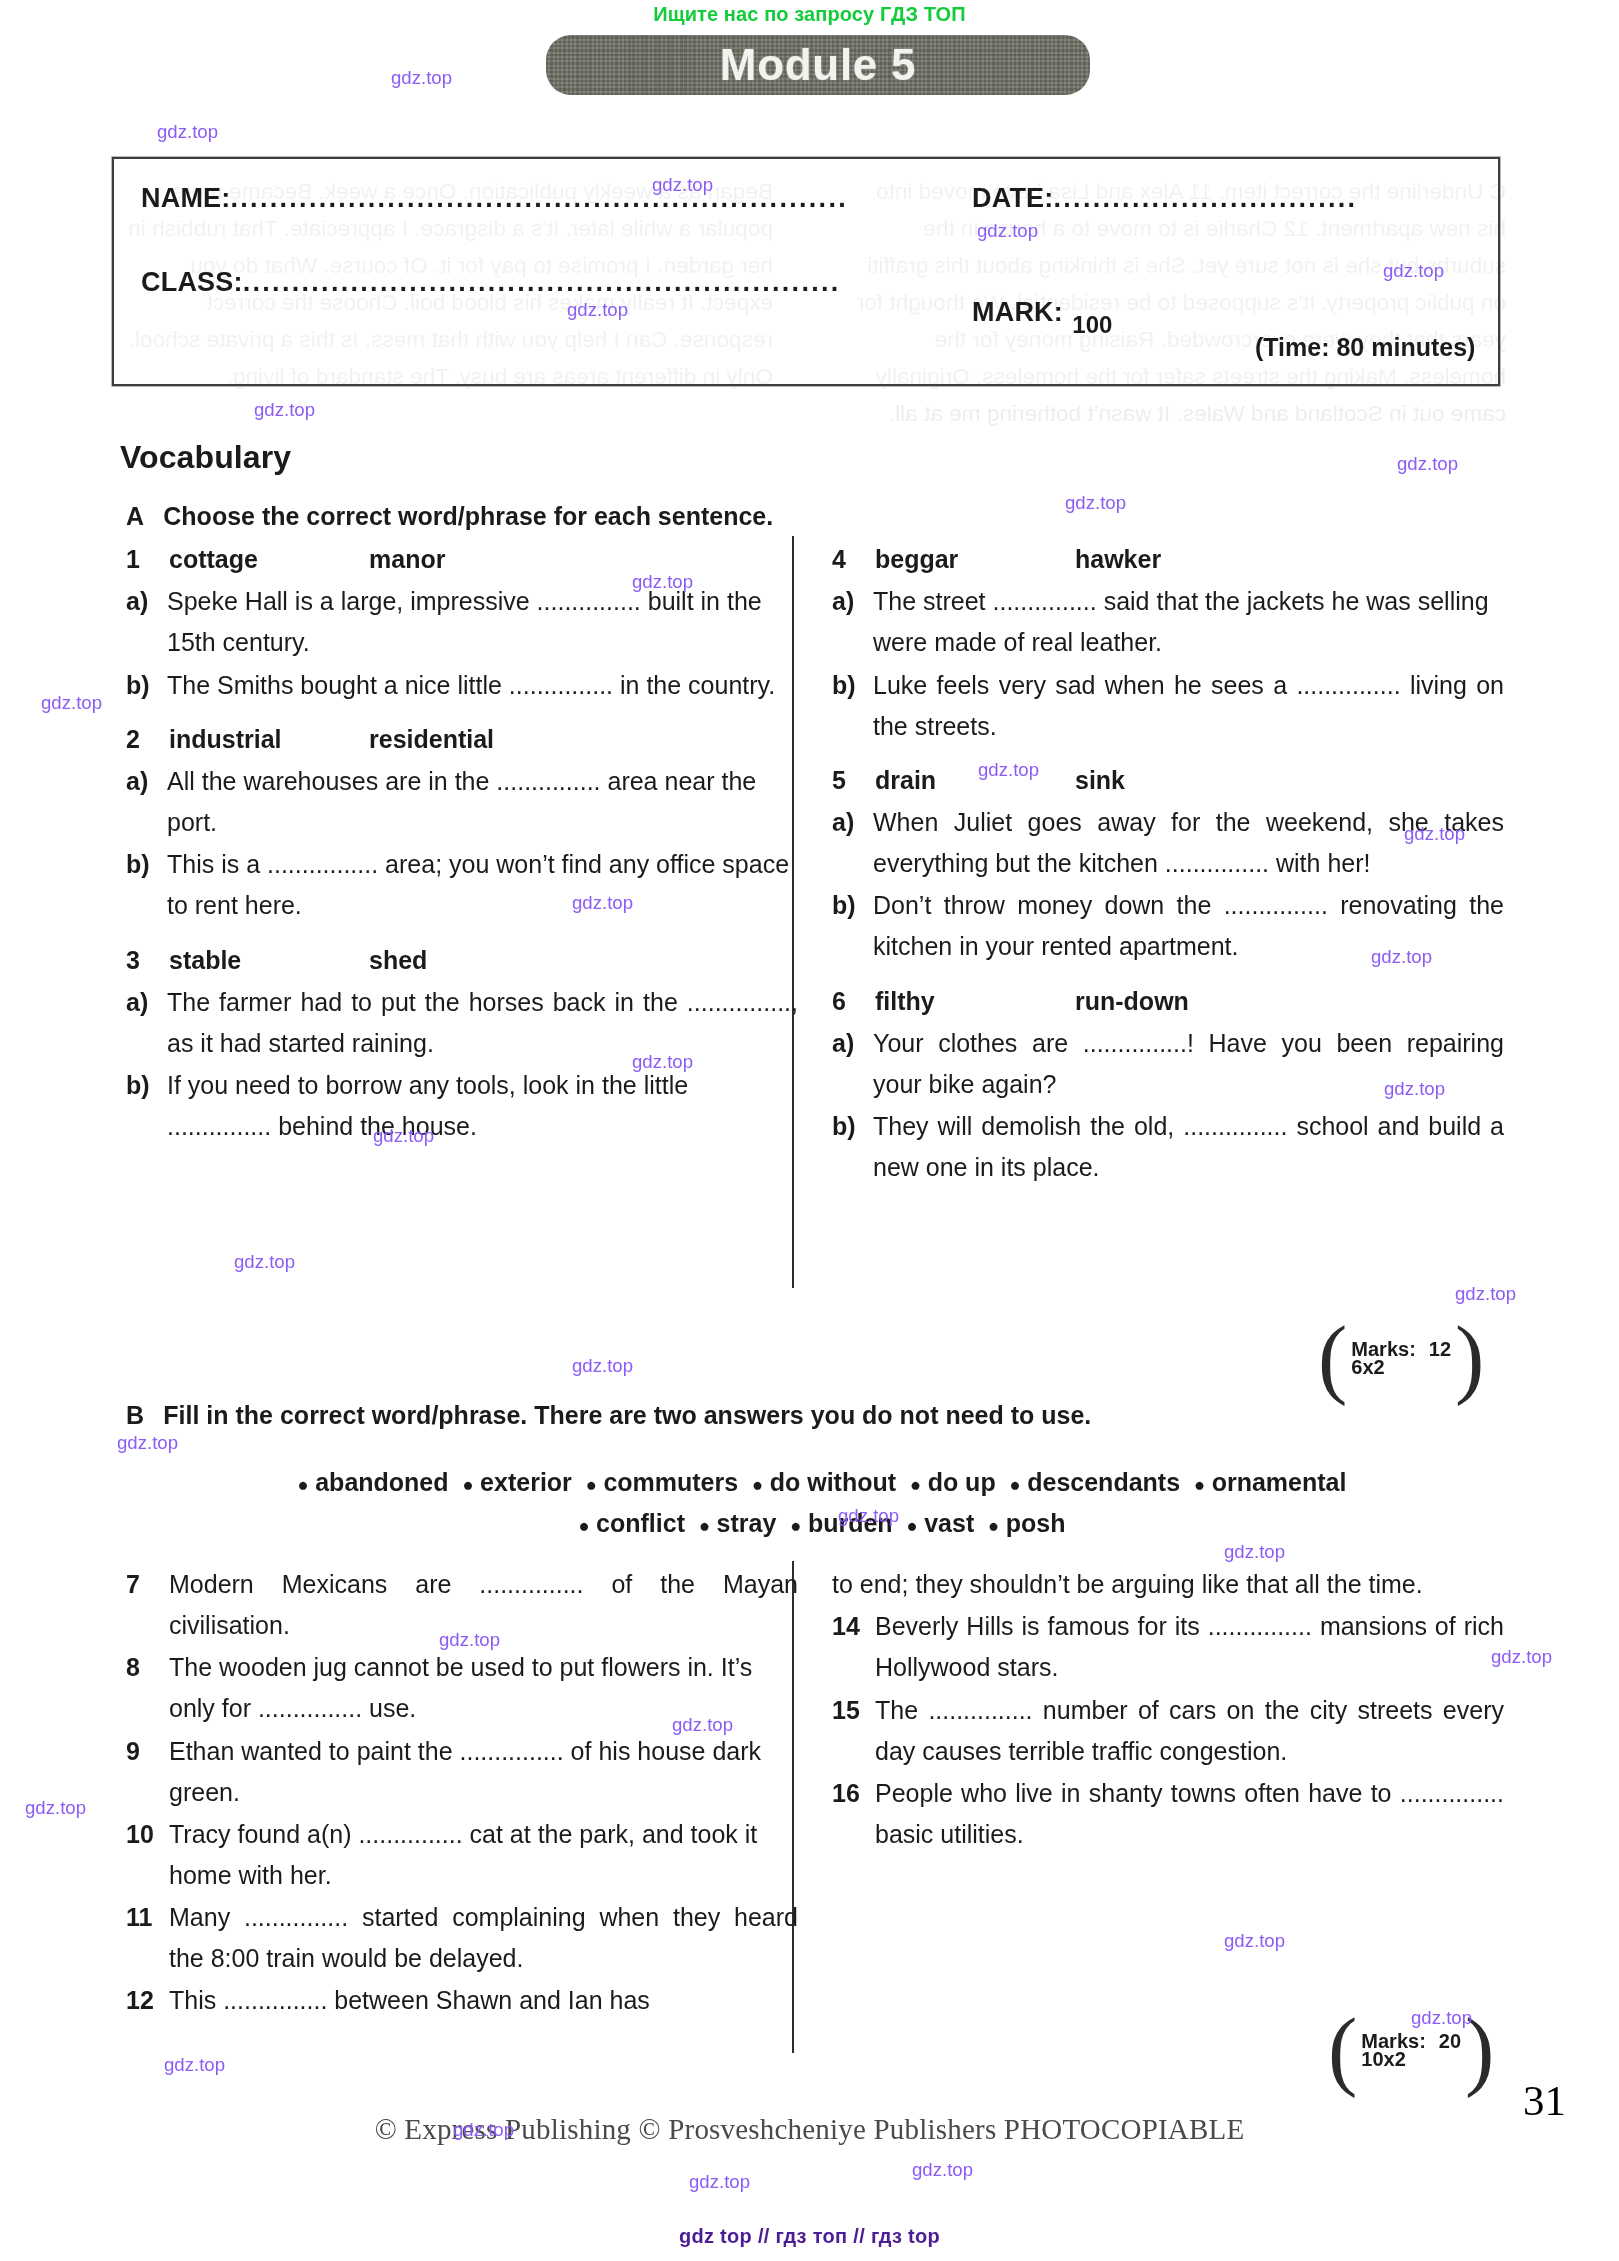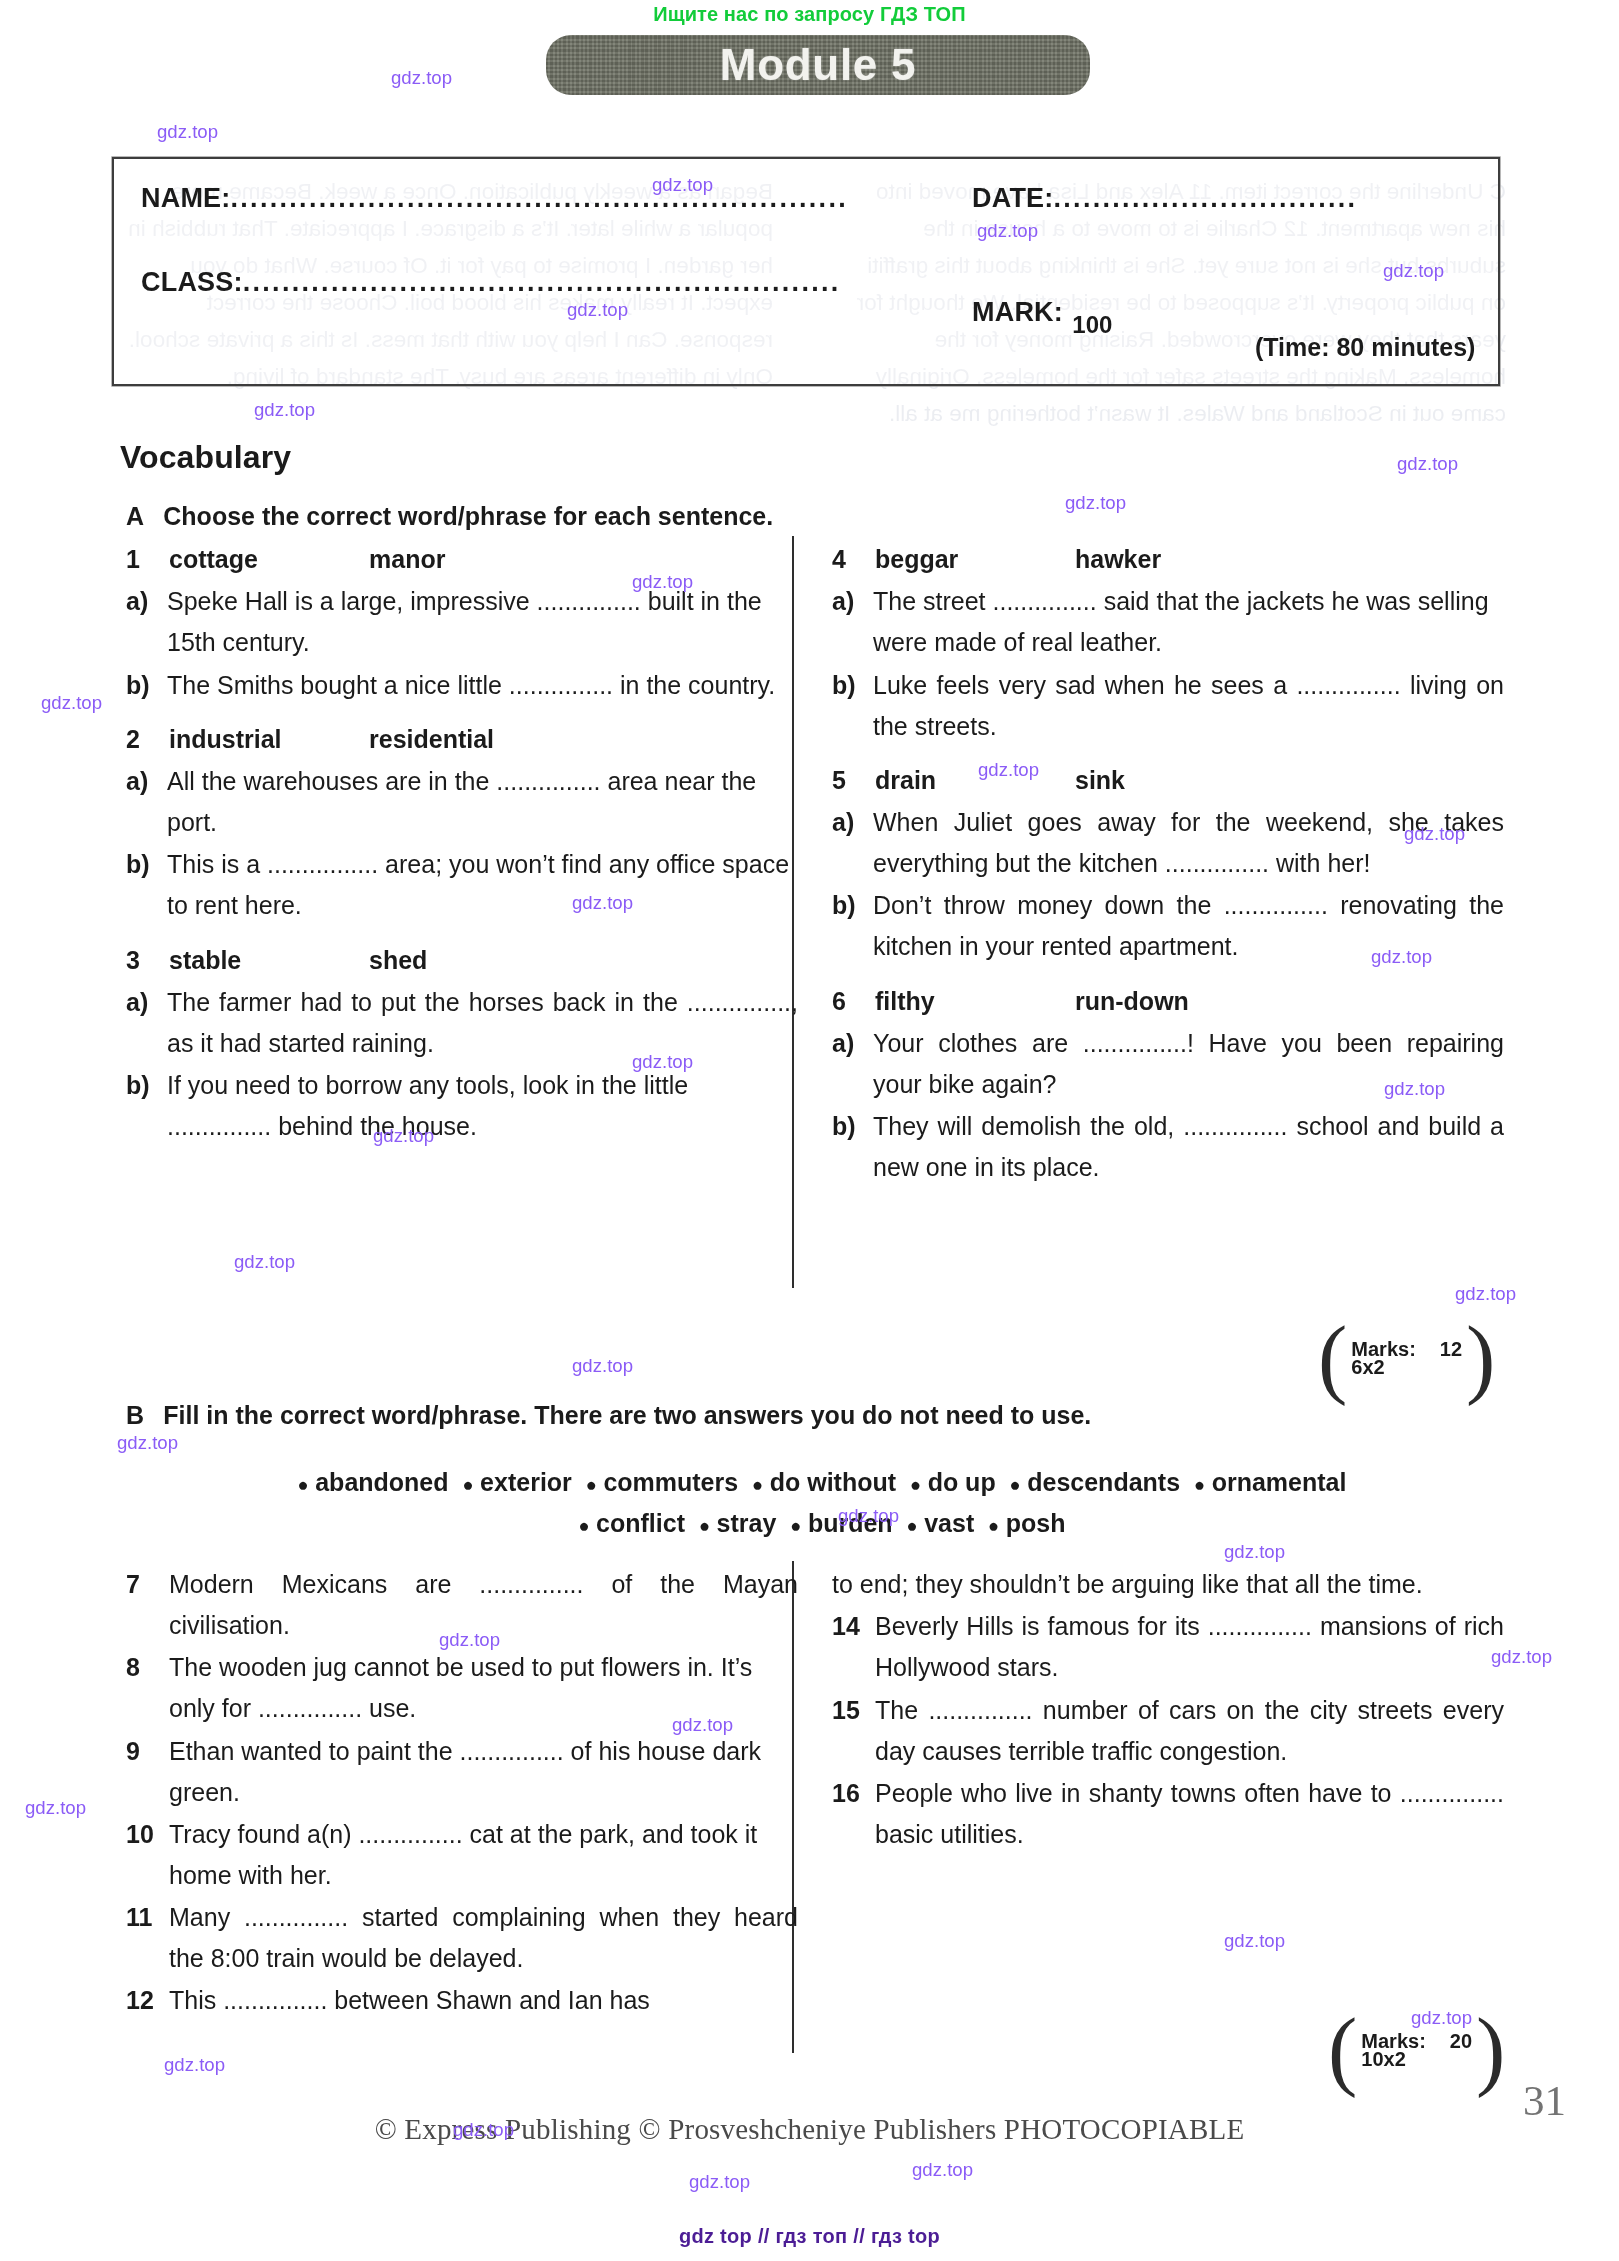--- a/index.html
+++ b/index.html
@@ -104,39 +104,39 @@
   }
 
   
   .marksbox{
     position:absolute;display:flex;align-items:center;gap:4px;
     font-size:20px;font-weight:600;
   }
   .paren{font-size:88px;line-height:0.62;font-weight:300;color:#2b2b2b;
          font-family:"Liberation Serif", serif;}
   .marksinner{display:flex;flex-direction:column;align-items:flex-start;line-height:1.05;}
-  .marksinner .top{display:flex;align-items:flex-end;gap:24px;}
+  .marksinner .top{display:flex;align-items:flex-end;gap:13px;}
   .marksinner .frac{display:inline-block;text-align:center;}
   .marksinner .frac .bar{width:43px;height:2.7px;background:#222;margin:0 auto 0.7px;}
   .marksinner .frac .den{font-size:20px;}
   .marksinner .bot{font-size:20px;margin-top:-2.7px;}
 
   
   .wordbank{position:absolute;width:1397px;left:120px;text-align:center;}
   .wordbank .line{font-size:25px;font-weight:700;line-height:39px;white-space:nowrap;}
   .wordbank .bullet{font-size:18.6px;vertical-align:middle;padding:0 6.7px;}
 
   
   .footer{
     position:absolute;left:0;width:100%;text-align:center;
     font-family:"Liberation Serif", serif;
     font-size:29px;color:#4a4a4a;letter-spacing:0.2px;
   }
   .pagenum{
-    position:absolute;right:53px;font-size:43px;font-weight:400;color:#737373;
+    position:absolute;right:53px;font-size:43px;font-weight:400;color:#000000;
     font-family:"Liberation Serif", serif;
   }
   .bottombar{
     position:absolute;left:0;width:100%;text-align:center;
     color:#4c1d95;font-size:20px;font-weight:600;letter-spacing:0.3px;
   }
 
   
   .wm{
     position:absolute;color:#8b5cf6;font-size:18.6px;font-weight:400;

